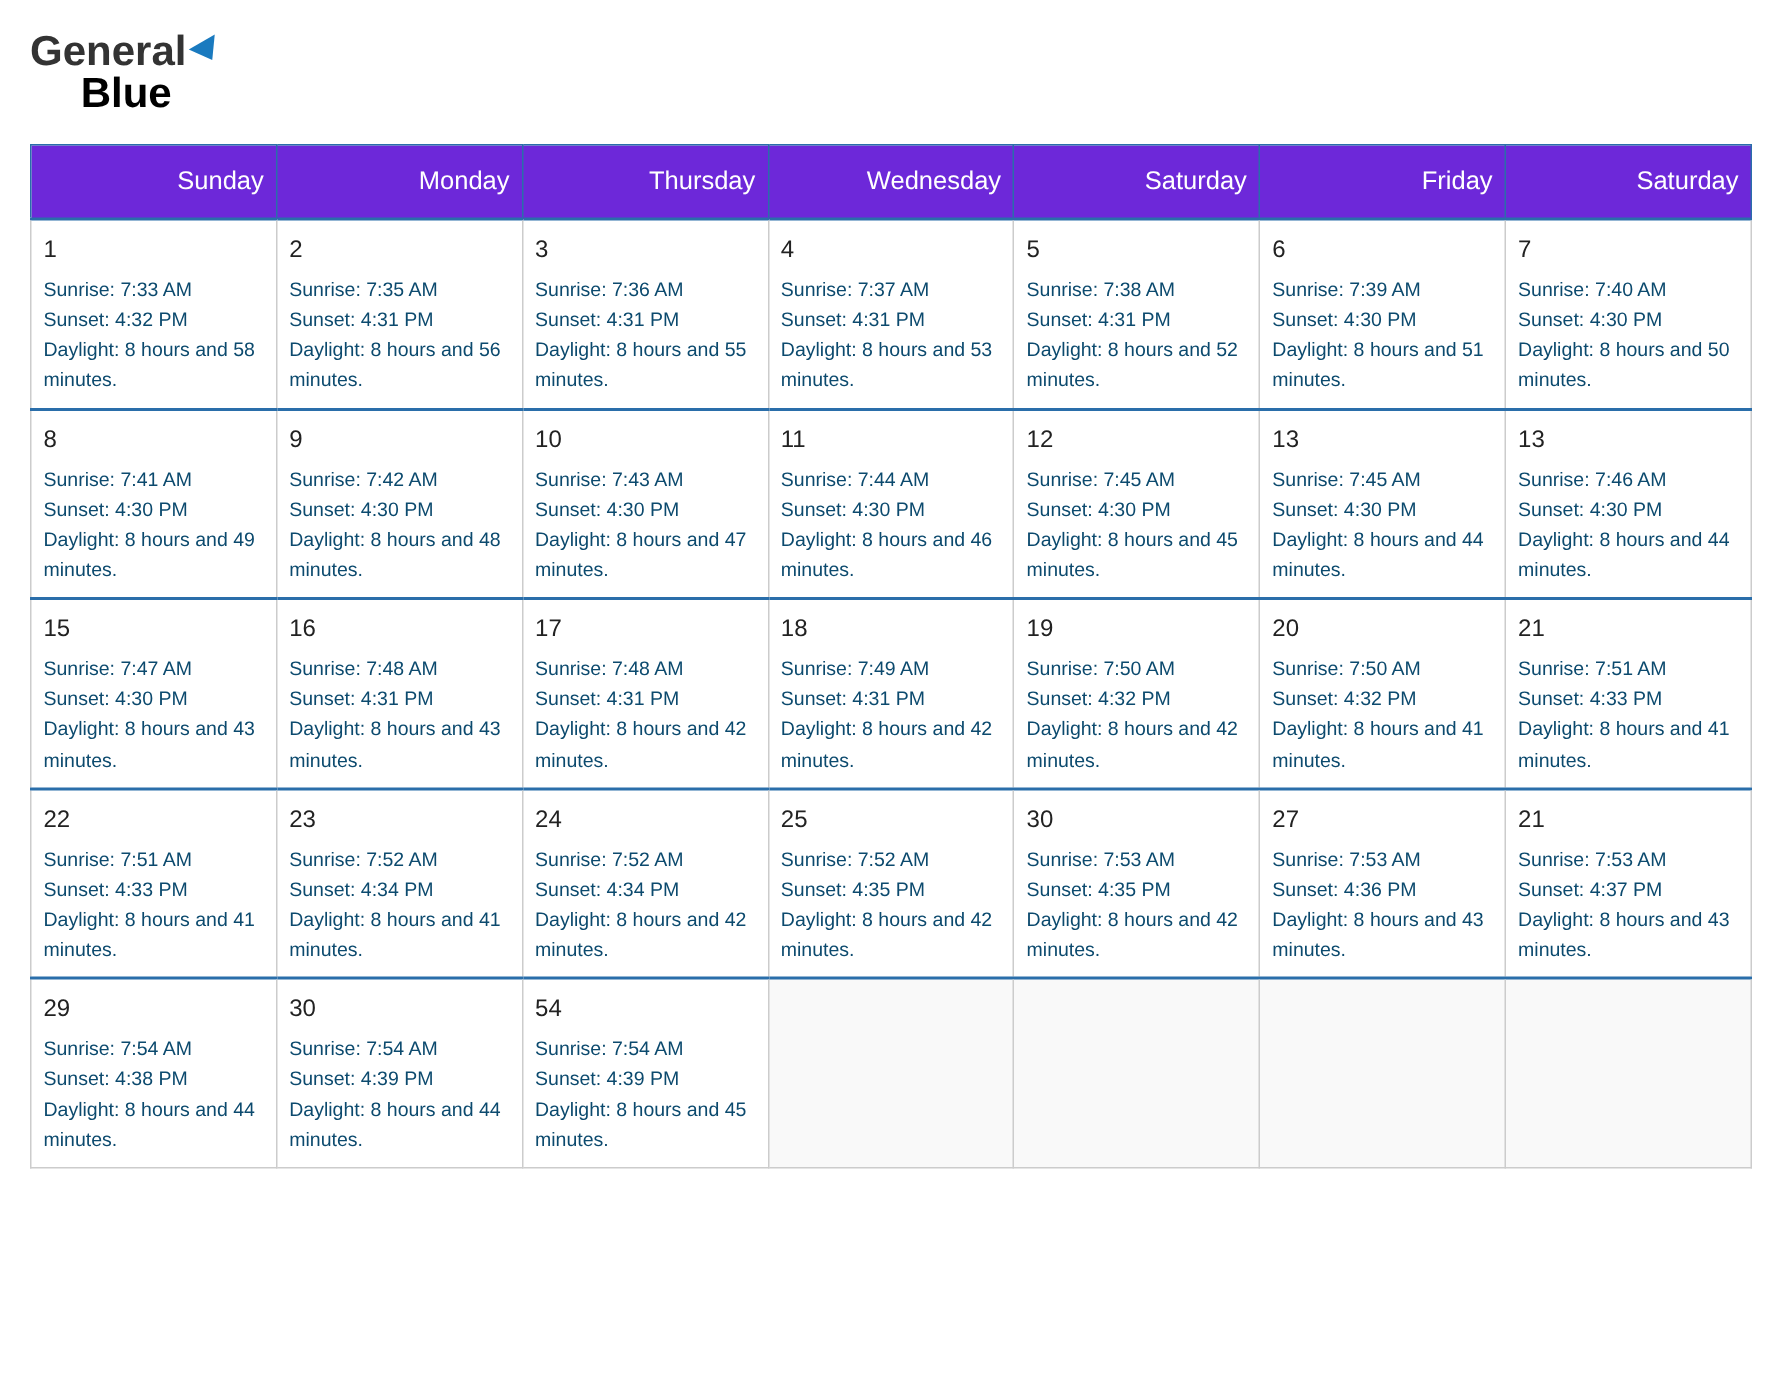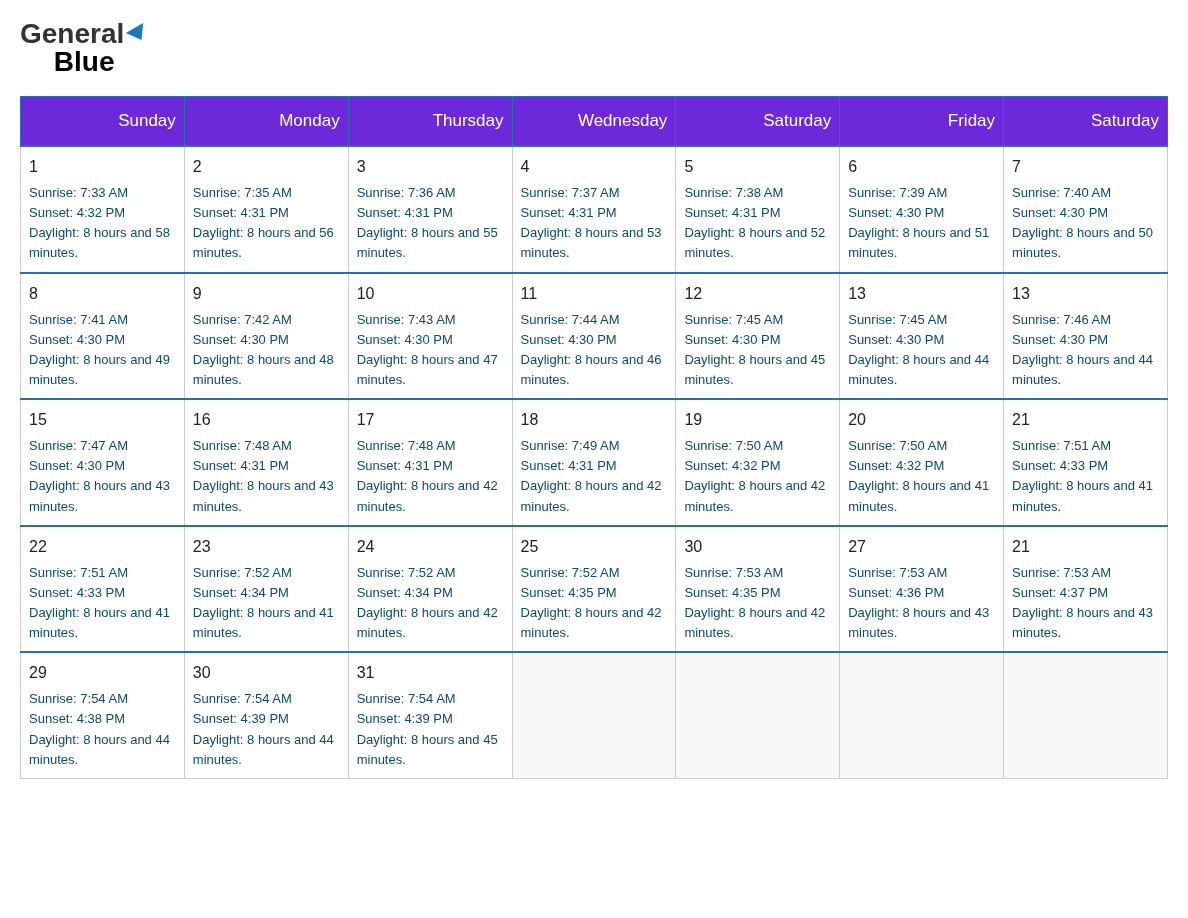--- a/index.html
+++ b/index.html
@@ -251,21 +251,21 @@
       <tr>
         <td>
           <span class="day-num">29</span>
           <span class="day-info">Sunrise: 7:54 AM<br>Sunset: 4:38 PM<br>Daylight: 8 hours and 44 minutes.</span>
         </td>
         <td>
           <span class="day-num">30</span>
           <span class="day-info">Sunrise: 7:54 AM<br>Sunset: 4:39 PM<br>Daylight: 8 hours and 44 minutes.</span>
         </td>
         <td>
-          <span class="day-num">31</span>
+          <span class="day-num">54</span>
           <span class="day-info">Sunrise: 7:54 AM<br>Sunset: 4:39 PM<br>Daylight: 8 hours and 45 minutes.</span>
         </td>
         <td class="empty"></td>
         <td class="empty"></td>
         <td class="empty"></td>
         <td class="empty"></td>
       </tr>
     </tbody>
 </table>
 

